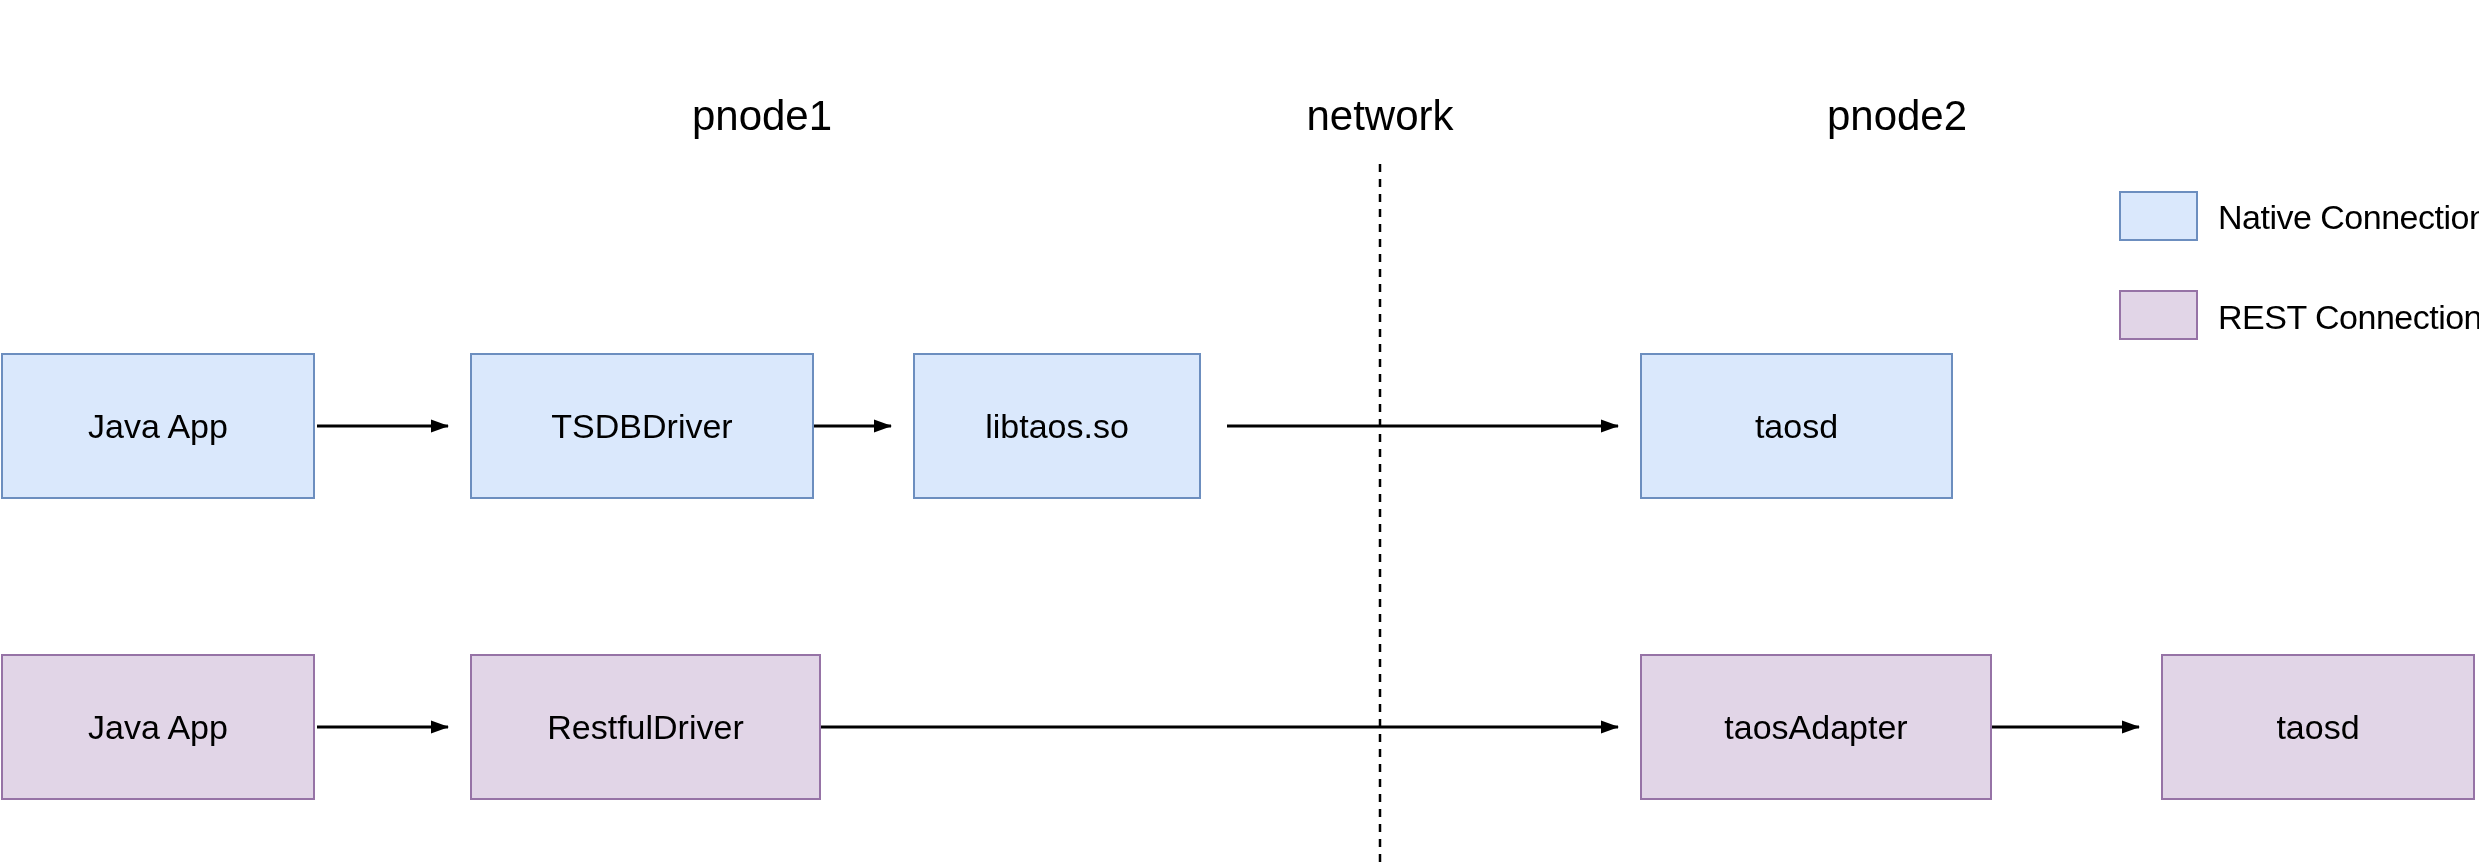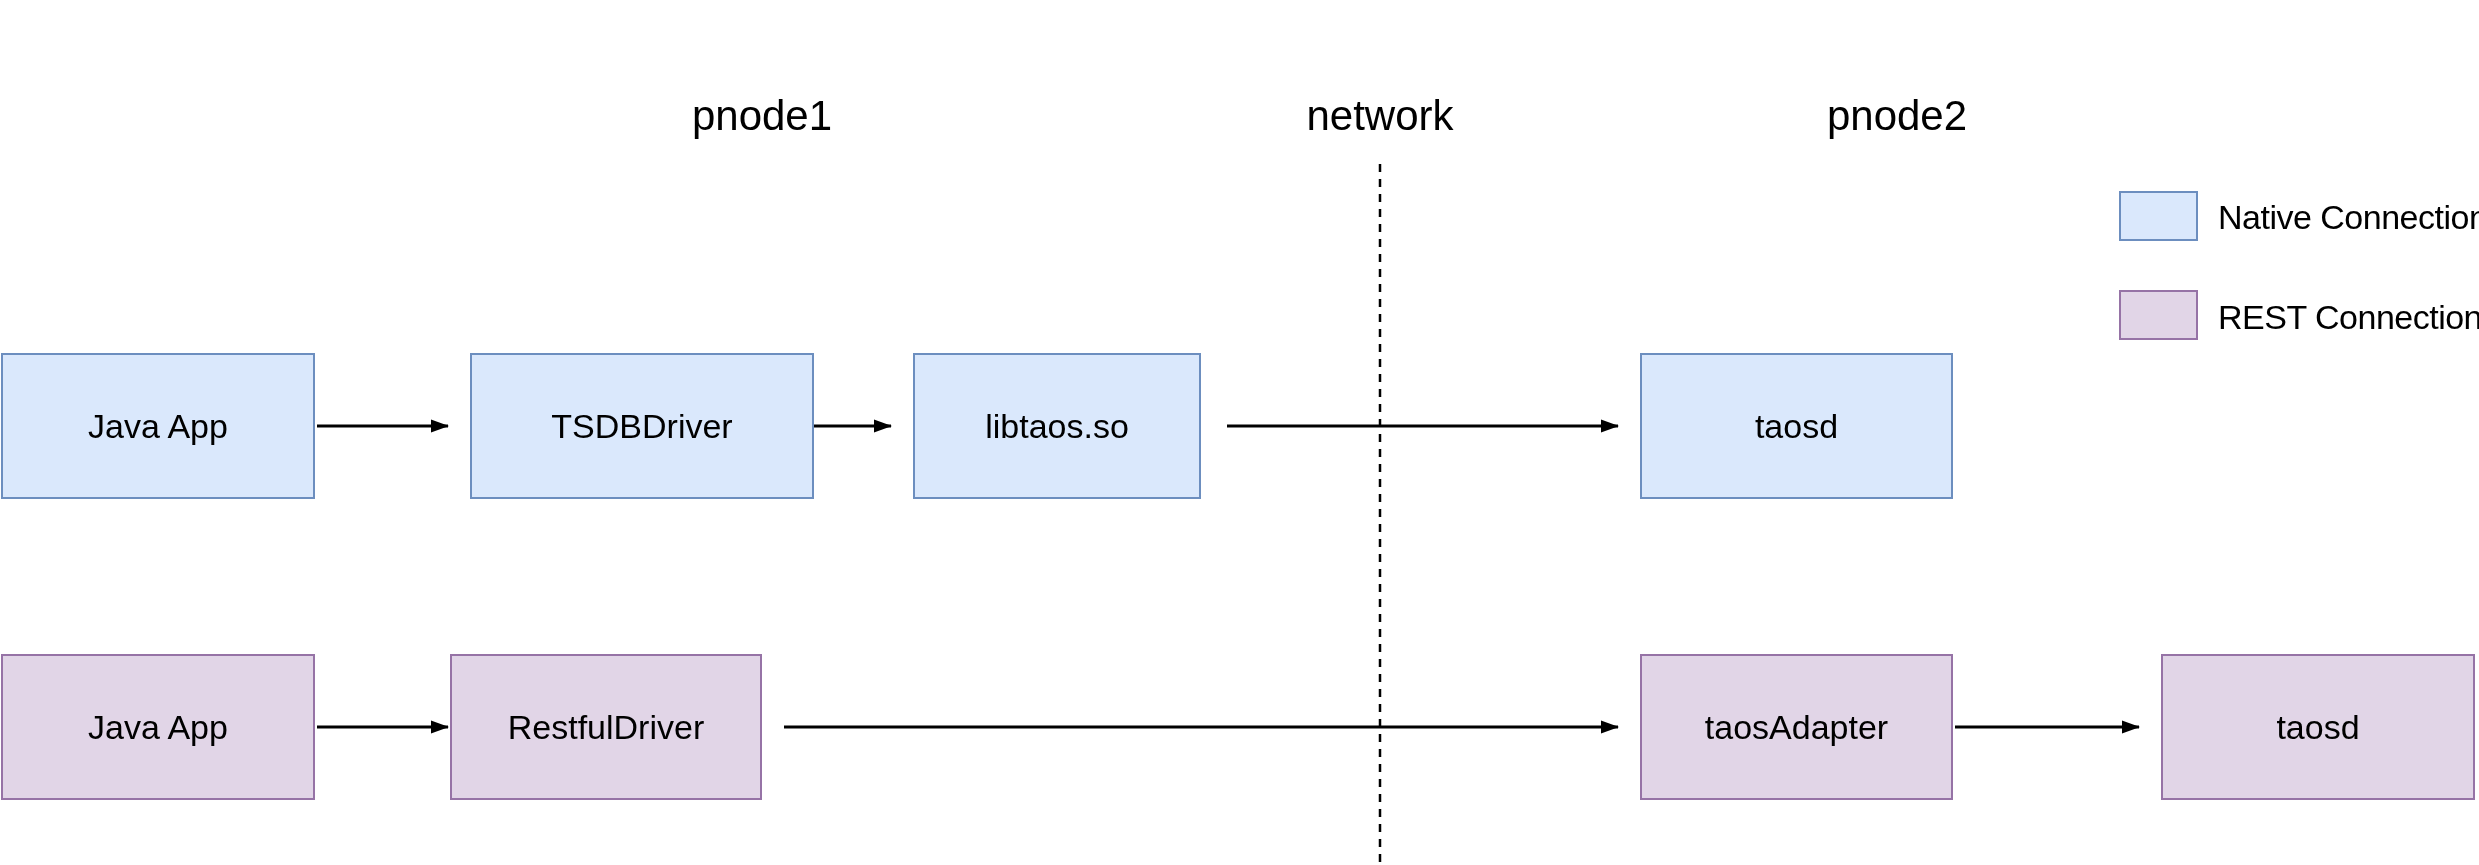--- a/index.html
+++ b/index.html
@@ -99,22 +99,22 @@
 
   <div class="row-native">
     <div class="node native" style="left:1px; width:314px;">Java App</div>
     <div class="node native" style="left:470px; width:344px;">TSDBDriver</div>
     <div class="node native" style="left:913px; width:288px;">libtaos.so</div>
     <div class="node native" style="left:1640px; width:313px;">taosd</div>
   </div>
 
   <div class="row-rest">
     <div class="node rest" style="left:1px; width:314px;">Java App</div>
-    <div class="node rest" style="left:450px; width:312px;">RestfulDriver</div>
-    <div class="node rest" style="left:1640px; width:313px;">taosAdapter</div>
+    <div class="node rest" style="left:470px; width:351px;">RestfulDriver</div>
+    <div class="node rest" style="left:1640px; width:352px;">taosAdapter</div>
     <div class="node rest" style="left:2161px; width:314px;">taosd</div>
   </div>
 
   <div>
     <div class="legend-swatch native" style="left:2119px; top:179px;"></div>
     <div class="legend-label" style="top:205px;">Native Connection</div>
     <div class="legend-swatch rest" style="left:2119px; top:278px;"></div>
     <div class="legend-label" style="top:305px;">REST Connection</div>
   </div>
 

